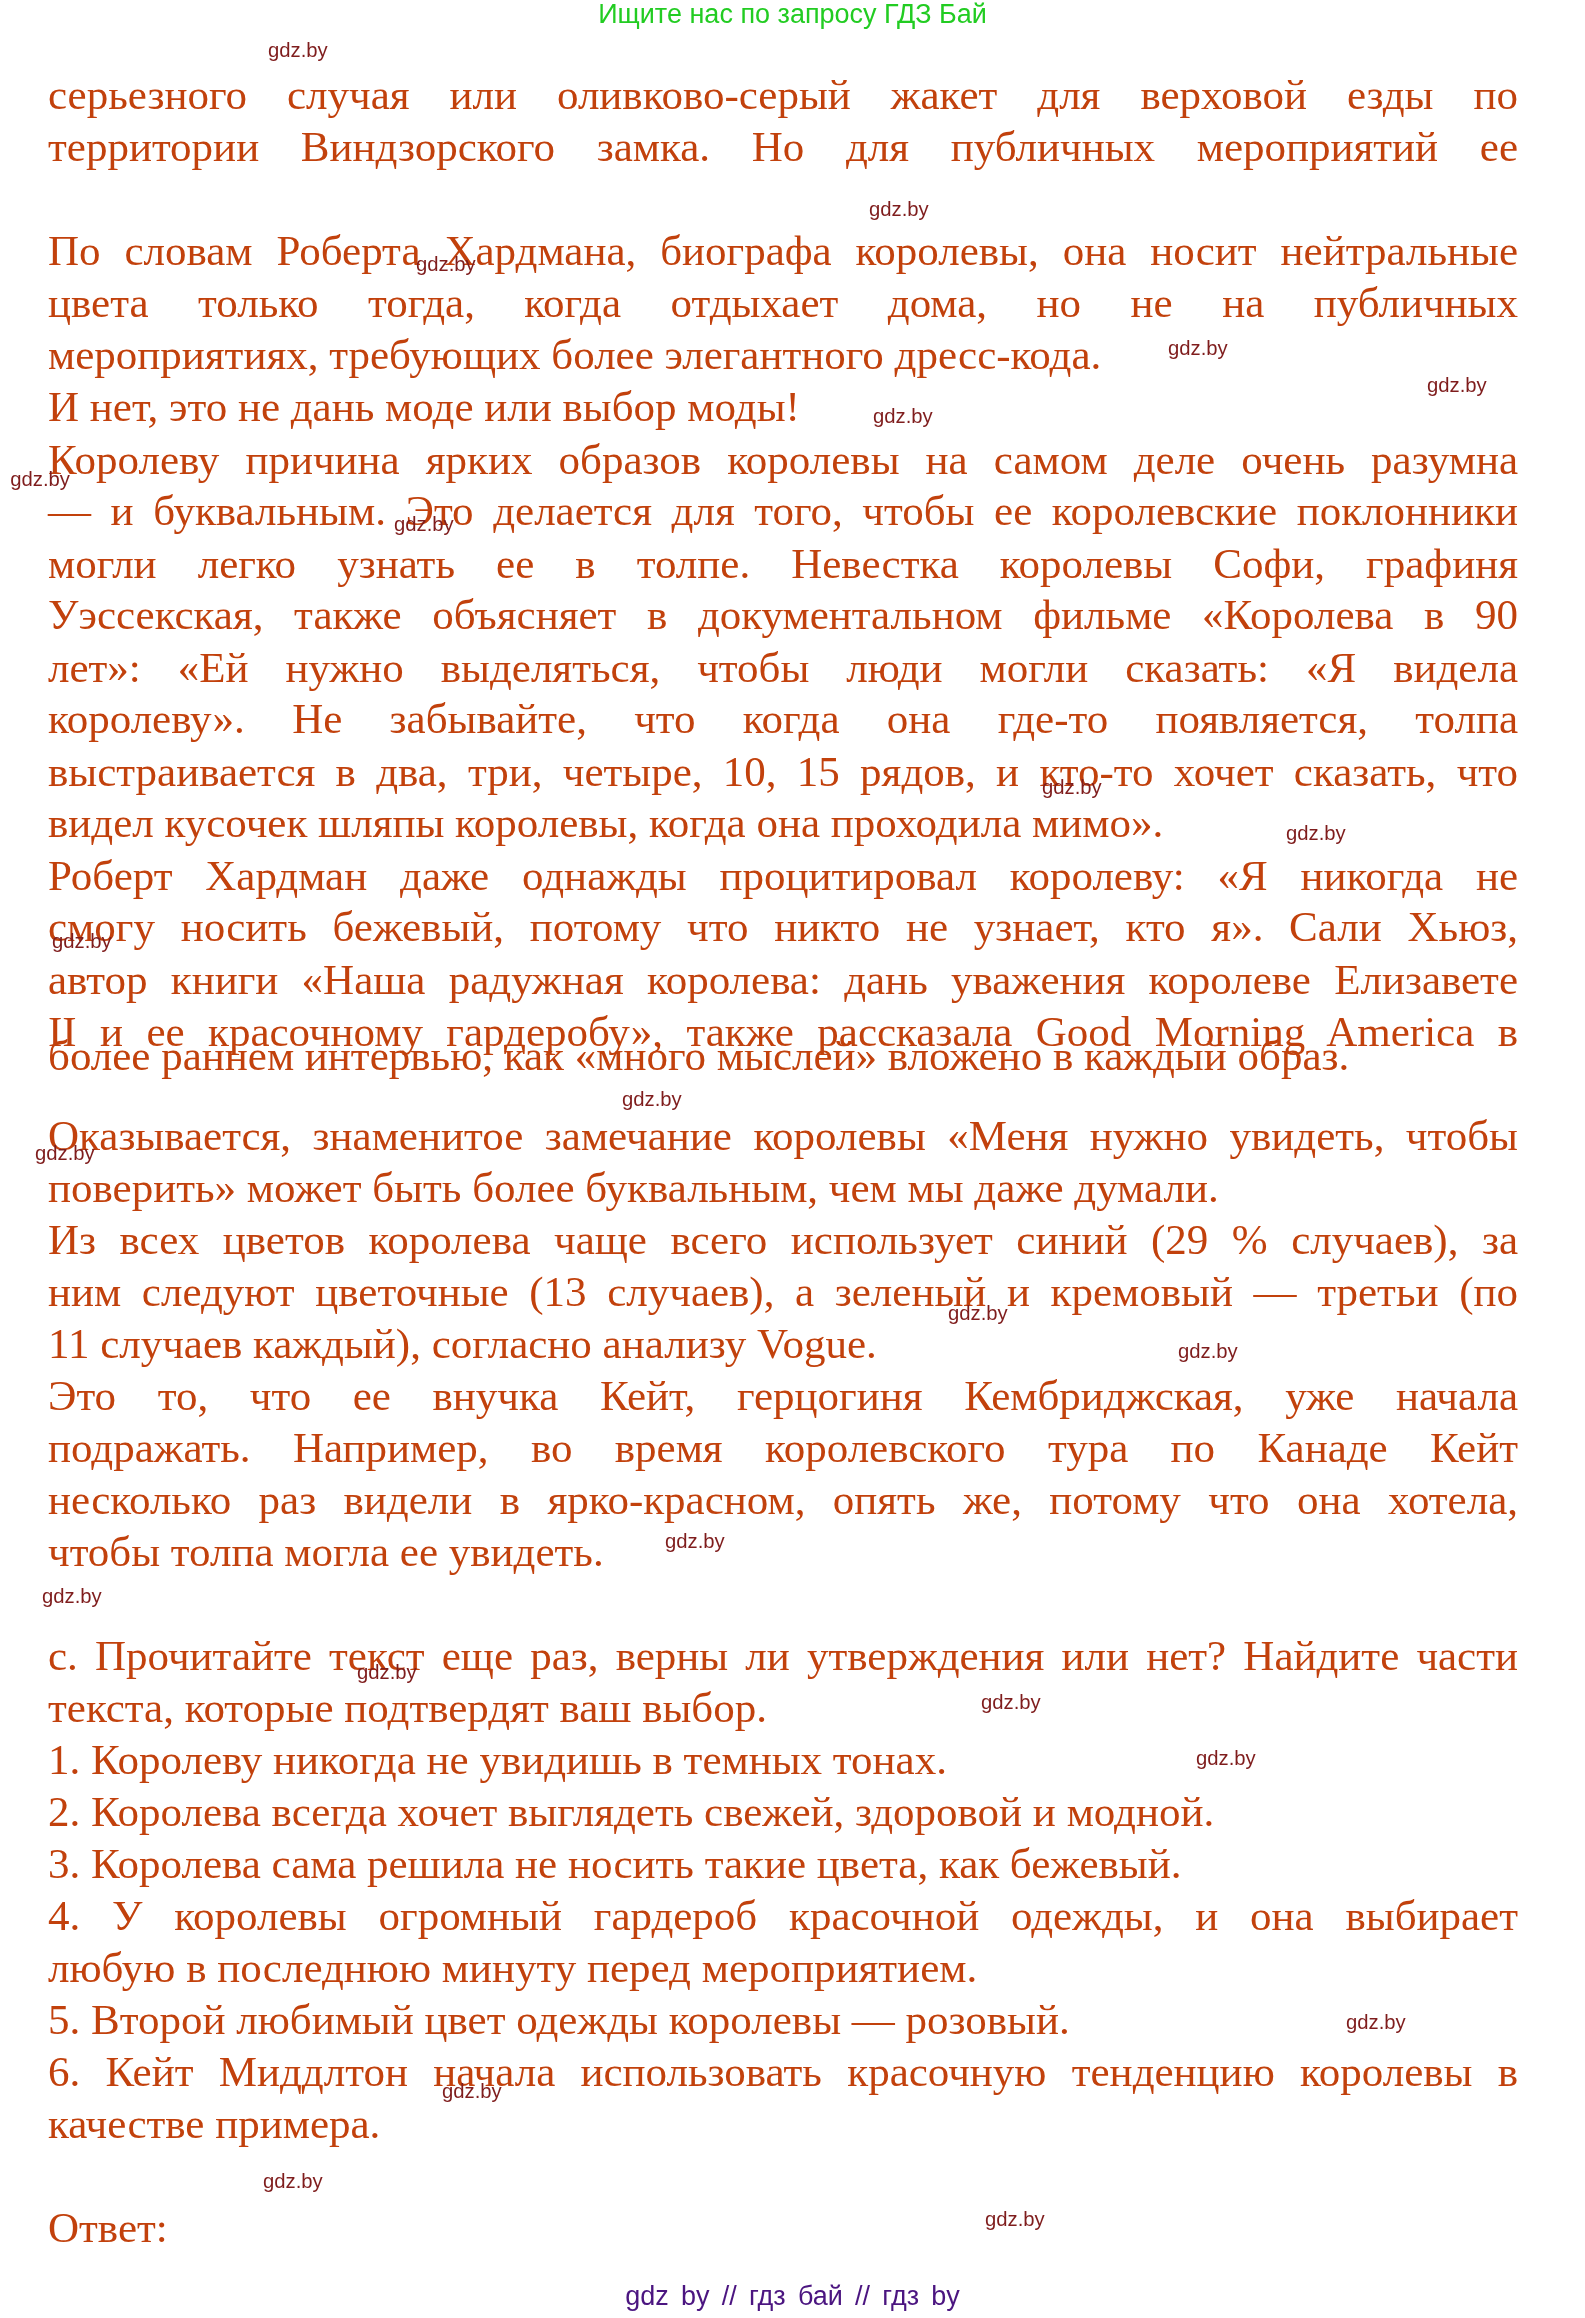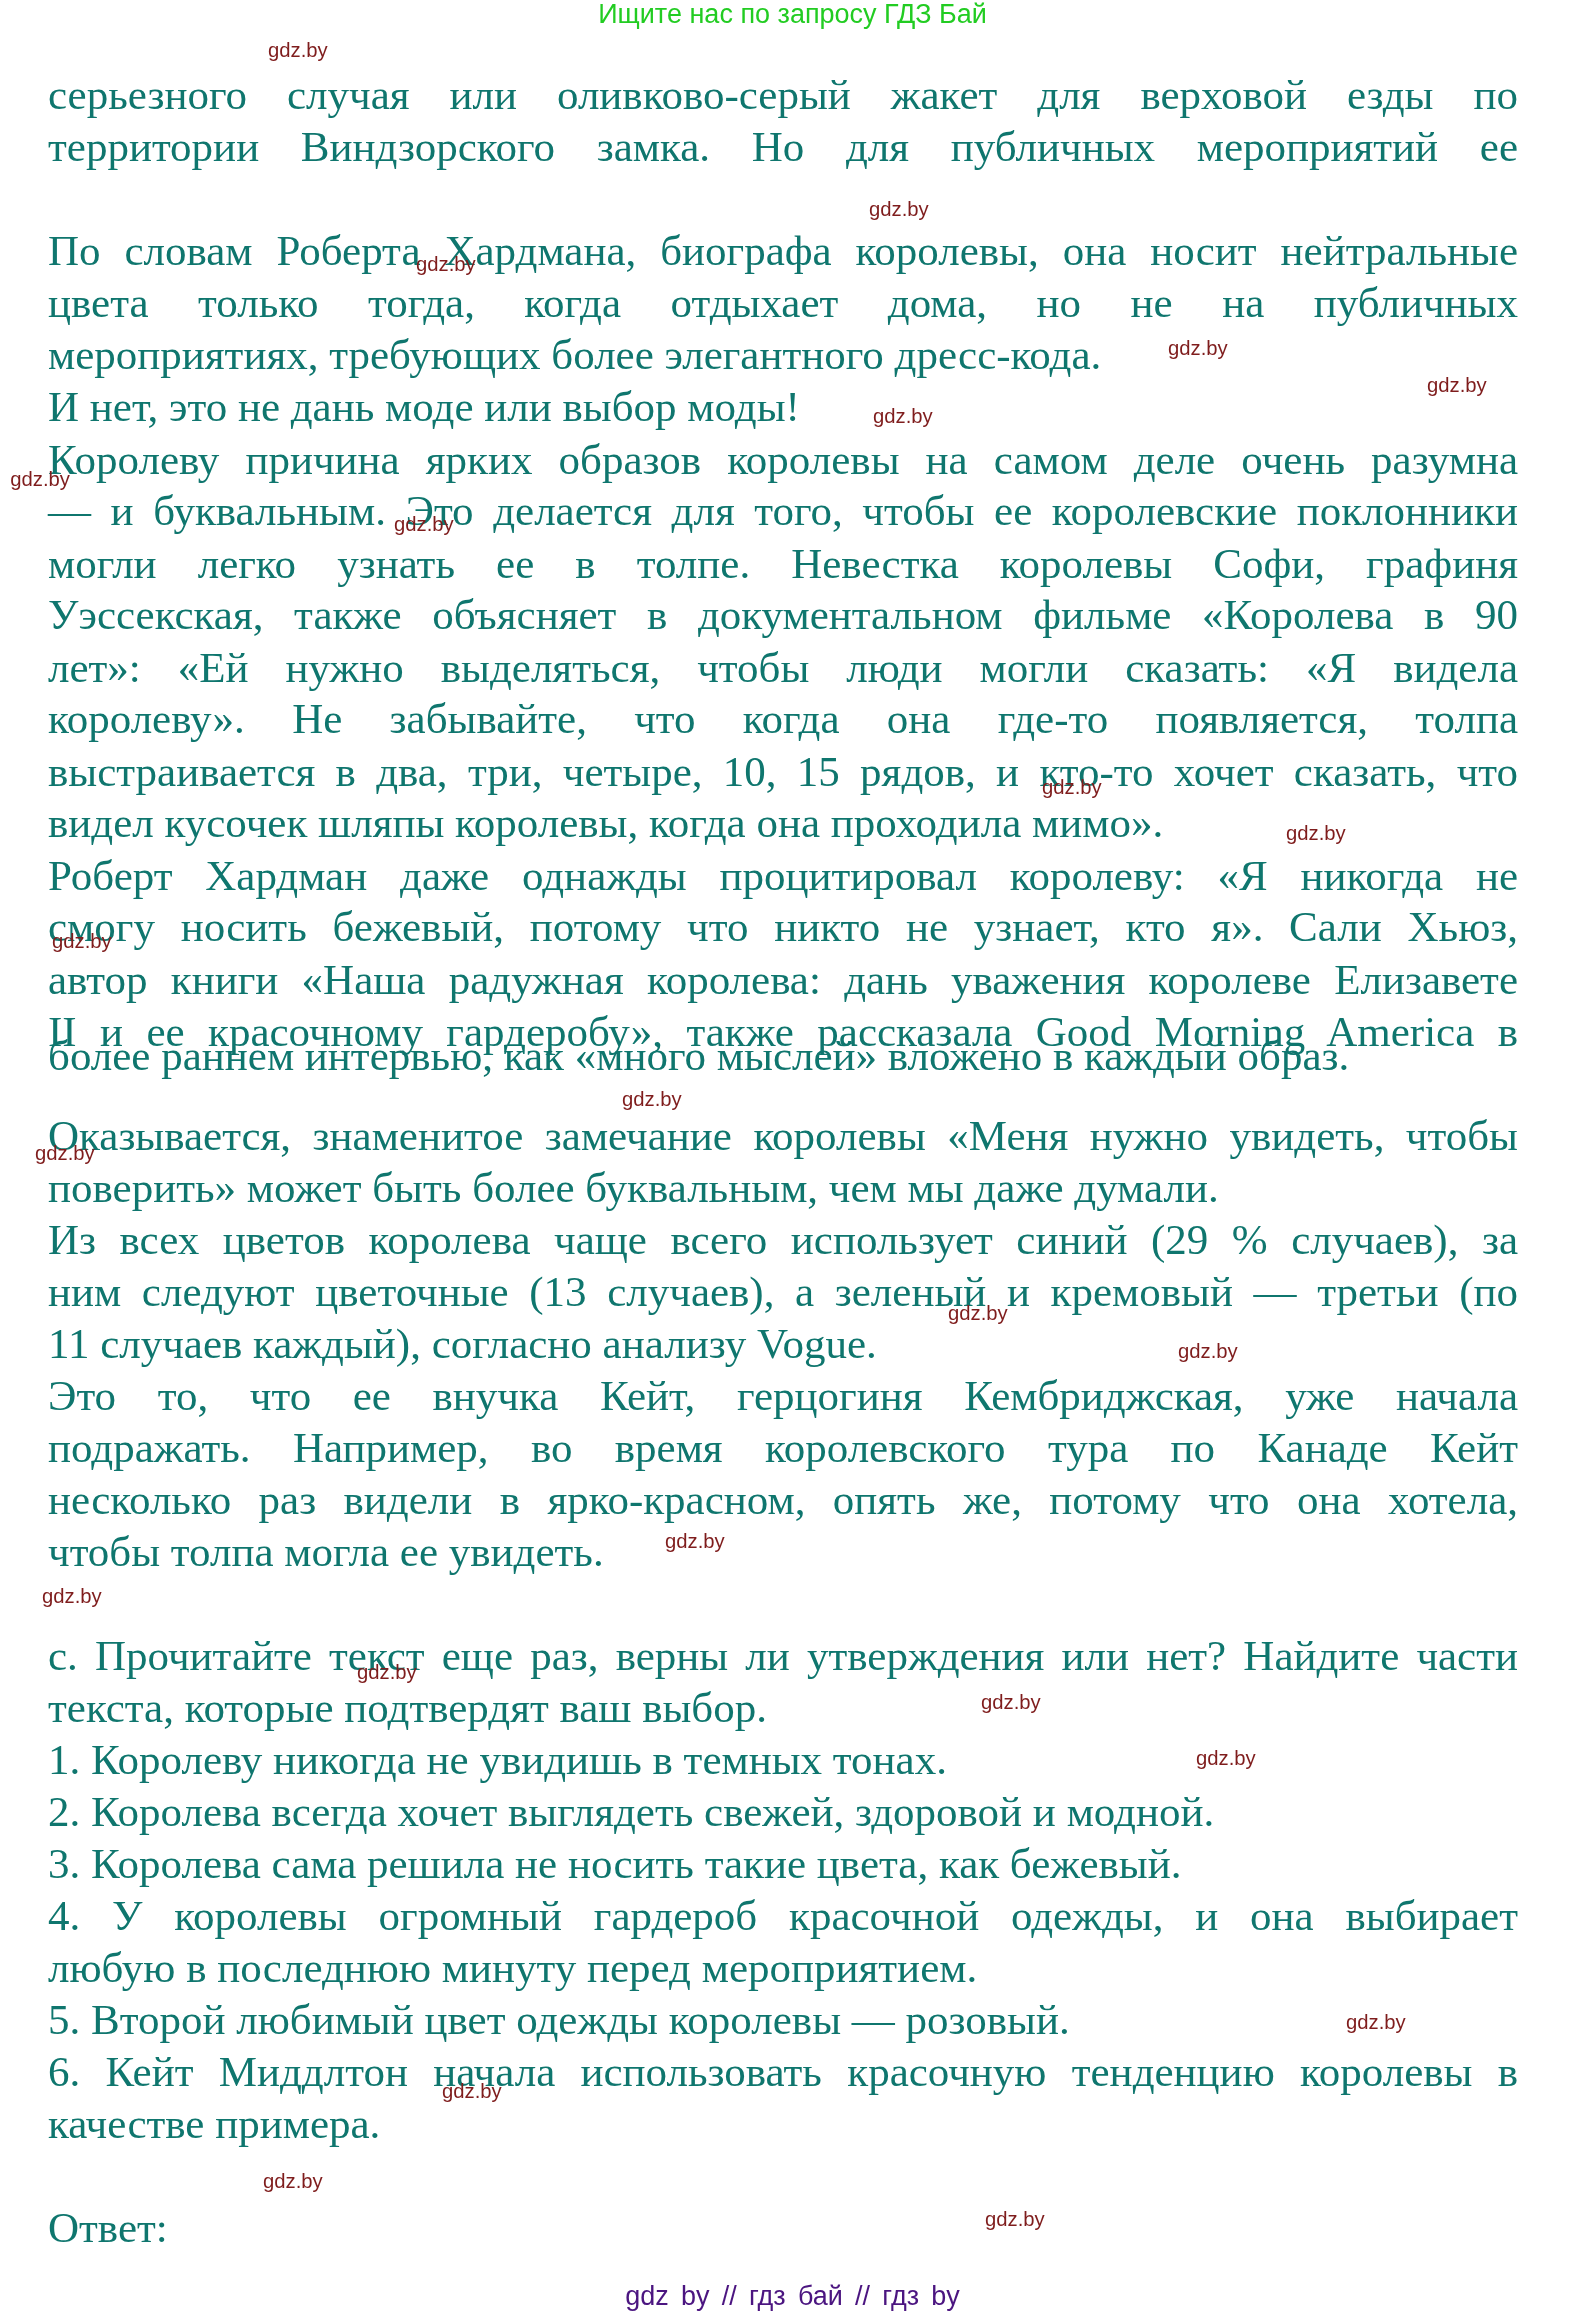--- a/index.html
+++ b/index.html
@@ -11,21 +11,21 @@
   }
   .footer {
     position: absolute; left: 0; top: 2281px; width: 1585px; height: 34px;
     text-align: center; font-family: "Liberation Sans", sans-serif;
     font-size: 27px; line-height: 31px; color: #4b1580; word-spacing: 4.7px;
   }
   .doc { position: absolute; left: 0; top: 0; width: 1585px; height: 2319px; }
   .line {
     position: absolute; left: 48px; width: 1470px; height: 52px;
     font-family: "Liberation Serif", serif; font-size: 43px; line-height: 52px;
-    color: #0f766e; white-space: nowrap; overflow: visible;
+    color: #c2410c; white-space: nowrap; overflow: visible;
   }
   .line.j { text-align: justify; text-align-last: justify; }
   .wm {
     position: absolute; font-family: Liberation Sans, sans-serif;
     font-size: 20.3px; line-height: 22px; color: #7f1d1d; white-space: nowrap;
   }
 </style>
 </head>
 <body>
 

